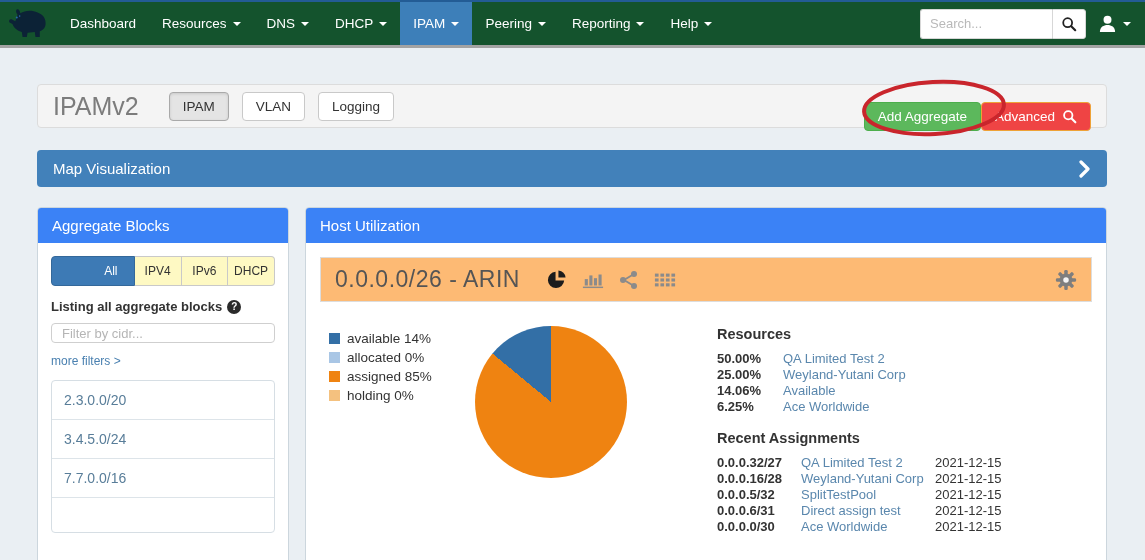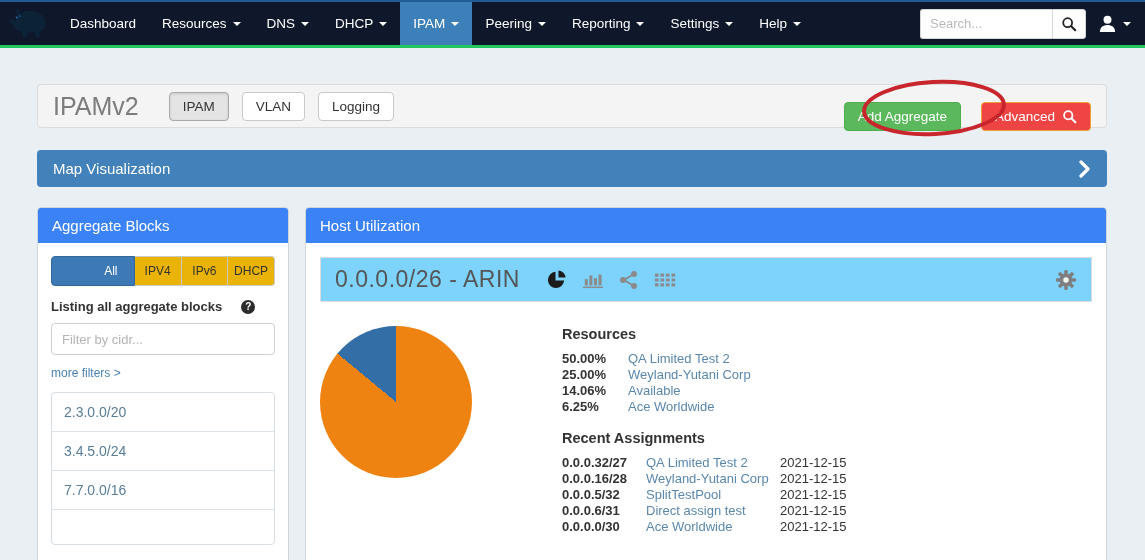--- a/index.html
+++ b/index.html
@@ -1,21 +1,21 @@
 <!DOCTYPE html>
 <html><head>
 <meta charset="utf-8">
 <style>
   * { margin:0; padding:0; box-sizing:border-box; }
   html,body { width:1145px; height:560px; overflow:hidden; background:#eaeff3;
               font-family:"Liberation Sans","DejaVu Sans",sans-serif; }
 
   
-  .navbar { height:48px; background:#0f172a; border-top:2px solid #235c95;
-            border-bottom:3px solid #22c55e; display:flex; align-items:stretch; }
+  .navbar { height:48px; background:#14532d; border-top:2px solid #235c95;
+            border-bottom:3px solid #a3a3a3; display:flex; align-items:stretch; }
   .logo-box { width:57px; display:flex; align-items:center; justify-content:center; cursor:pointer; }
   .nav-menu { display:flex; align-items:stretch; }
   .nav-item { display:flex; align-items:center; gap:6px; padding:0 13px; color:#ffffff;
               font-size:13.5px; cursor:pointer; white-space:nowrap; }
   .nav-item.active { background:#3d7fb9; }
   .caret { width:0; height:0; border-left:4px solid transparent; border-right:4px solid transparent;
            border-top:4px solid #fff; display:inline-block; }
   .nav-right { margin-left:auto; display:flex; align-items:center; padding-right:14px; gap:12px; }
   .search-group { display:flex; height:30px; }
   .search-input { width:132px; height:30px; border:1px solid #d7d7d7; border-right:none;
@@ -25,21 +25,21 @@
                 border-radius:0 3px 3px 0; display:flex; align-items:center; justify-content:center; cursor:pointer; }
   .user-menu { display:flex; align-items:center; gap:6px; cursor:pointer; }
 
   
   .toolbar { margin:36px 38px 0 37px; height:44px; background:#f4f4f4; border:1px solid #dcdcdc;
              border-radius:4px; display:flex; align-items:center; padding:0 15px; position:relative; }
   .page-title { font-size:25px; color:#7c7c7c; margin-right:30px; }
   .seg-btn { font-size:13.5px; color:#333; background:#fff; border:1px solid #c9c9c9;
              border-radius:4px; padding:6px 13px; margin-right:13px; cursor:pointer; }
   .seg-btn.active { background:#e4e4e4; border-color:#a9a9a9; box-shadow:inset 0 1px 3px rgba(0,0,0,.12); }
-  .toolbar-right { margin-left:auto; display:flex; gap:20px;margin-top:20px; }
+  .toolbar-right { margin-left:auto; display:flex; gap:0;margin-top:20px; }
   .btn-green { background:#5cb85c; border:1px solid #4cae4c; color:#fff; font-size:13.5px;
                padding:6px 13px; border-radius:4px; cursor:pointer; }
   .btn-orange { background:#ef4444; border:1px solid #eea236; color:#fff; font-size:13.5px;
                 padding:6px 13px; border-radius:4px; cursor:pointer; display:flex; align-items:center; gap:7px; }
   .annotation-svg { position:absolute; left:818px; top:-10px; width:160px; height:64px;
                     pointer-events:none; overflow:visible; }
 
   
   .map-bar { margin:22px 38px 0 37px; height:37px; background:#4281ba; border-radius:4px;
              color:#fff; font-size:15px; display:flex; align-items:center; padding:0 16px; cursor:pointer; }
@@ -47,44 +47,44 @@
 
   
   .content { margin:20px 38px 0 37px; display:flex; gap:16px; align-items:flex-start; }
   .panel { background:#fff; border:1px solid #ccd6dd; border-radius:4px; overflow:hidden; }
   .panel-head { background:#3b82f6; color:#fff; font-size:15px; padding:9px 14px; }
 
   
   .sidebar { width:252px; min-height:420px; }
   .side-body { padding:13px; }
   .tab-group { display:flex; width:100%; }
-  .tab-btn { flex:1; height:30px; font-size:12px; color:#333; background:#eab308;
+  .tab-btn { flex:1; height:30px; font-size:12px; color:#333; background:#fef9c3;
              border:1px solid #c9c9c9; border-left-width:0; cursor:pointer;
              display:flex; align-items:center; justify-content:center; }
   .tab-btn:first-child { border-left-width:1px; border-radius:4px 0 0 4px;padding-left:36px; }
   .tab-btn:last-child { border-radius:0 4px 4px 0; }
   .tab-btn.active { background:#3d7ab5; border-color:#34689a; color:#fff; }
   .listing-label { margin:13px 0 9px; font-size:13px; font-weight:bold; color:#333;
-                   display:flex; align-items:center; gap:19px; }
+                   display:flex; align-items:center; gap:5px; }
   .help-dot { width:14px; height:14px; border-radius:50%; background:#2b2b2b; color:#fff;
               font-size:10px; font-weight:bold; display:inline-flex; align-items:center;
               justify-content:center; cursor:pointer; }
-  .filter-input { width:100%; height:32px; border:1px solid #cfcfcf; border-radius:4px;
+  .filter-input { width:100%; height:20px; border:1px solid #cfcfcf; border-radius:4px;
                   padding:0 10px; font-size:13px; color:#333; outline:none; }
   .filter-input::placeholder { color:#b5b5b5; }
   .more-filters { display:inline-block; margin:11px 0 12px; font-size:12px; color:#4a80b0; cursor:pointer; }
   .block-list { border:1px solid #d6dee4; border-radius:4px; }
   .block-item { padding:11px 12px; font-size:14px; color:#587d99; border-bottom:1px solid #dde4e9; cursor:pointer; }
   .block-item:last-child { border-bottom:none; }
   .block-item.empty { height:34px; }
 
   
   .main-panel { flex:1; min-height:420px; }
   .hu-body { padding:14px; }
-  .subheader { background:#7dd3fc; border:1px solid #ddd; height:45px; display:flex;
+  .subheader { background:#fdba74; border:1px solid #ddd; height:45px; display:flex;
                align-items:center; padding:0 14px; }
   .block-title { font-size:23px; color:#555; letter-spacing:.5px; margin-right:26px; }
   .icon-btn { margin-right:15px; display:flex; align-items:center; cursor:pointer; }
   .gear-wrap { margin-left:auto; cursor:pointer; display:flex; align-items:center; }
   .locations { margin:9px 0 0 2px; font-size:13px; color:#4a80b0; }
   .locations .pipe { color:#7d95a8; margin:0 4px; }
   .loc-link { cursor:pointer; }
   .hu-content { display:flex; margin-top:24px; }
   .legend { width:146px; margin-left:9px; padding-top:3px; }
   .legend-row { display:flex; align-items:center; gap:7px; font-size:13.5px; color:#333;
@@ -136,24 +136,20 @@
       </div>
     <div class="nav-item">
         <span>Peering</span>
         <span class="caret"></span>
       </div>
     <div class="nav-item">
         <span>Reporting</span>
         <span class="caret"></span>
       </div>
     <div class="nav-item">
-        <span>Settings</span>
-        <span class="caret"></span>
-      </div>
-    <div class="nav-item">
         <span>Help</span>
         <span class="caret"></span>
       </div>
   </div>
   <div class="nav-right">
     <div class="search-group">
       <input class="search-input" placeholder="Search..." style="">
       <div class="search-btn">
         <svg width="16" height="16" viewBox="0 0 18 18">
           <circle cx="7.5" cy="7.5" r="5" fill="none" stroke="#222" stroke-width="2"></circle>
@@ -283,20 +279,38 @@
               <rect x="10.1" y="1" width="3.8" height="22" rx="1.4" transform="rotate(135 12 12)"></rect>
               <circle cx="12" cy="12" r="7"></circle>
             </g>
             <circle cx="12" cy="12" r="3" fill="#f4f4f4"></circle>
           </svg>
         </span>
       </div>
 
 
       <div class="hu-content">
+        <div class="legend">
+          <div class="legend-row">
+            <span class="legend-sq" style="background:#336fa6"></span>
+            <span>available 14%</span>
+          </div>
+          <div class="legend-row">
+            <span class="legend-sq" style="background:#a9c6e5"></span>
+            <span>allocated 0%</span>
+          </div>
+          <div class="legend-row">
+            <span class="legend-sq" style="background:#ef8311"></span>
+            <span>assigned 85%</span>
+          </div>
+          <div class="legend-row">
+            <span class="legend-sq" style="background:#f4c17f"></span>
+            <span>holding 0%</span>
+          </div>
+        </div>
 
         <div class="pie"></div>
 
         <div class="right-col">
           <div class="sec-title">Resources</div>
           <div class="res-row">
             <span class="res-pct">50.00%</span>
             <span class="blue-link">QA Limited Test 2</span>
           </div>
           <div class="res-row">

